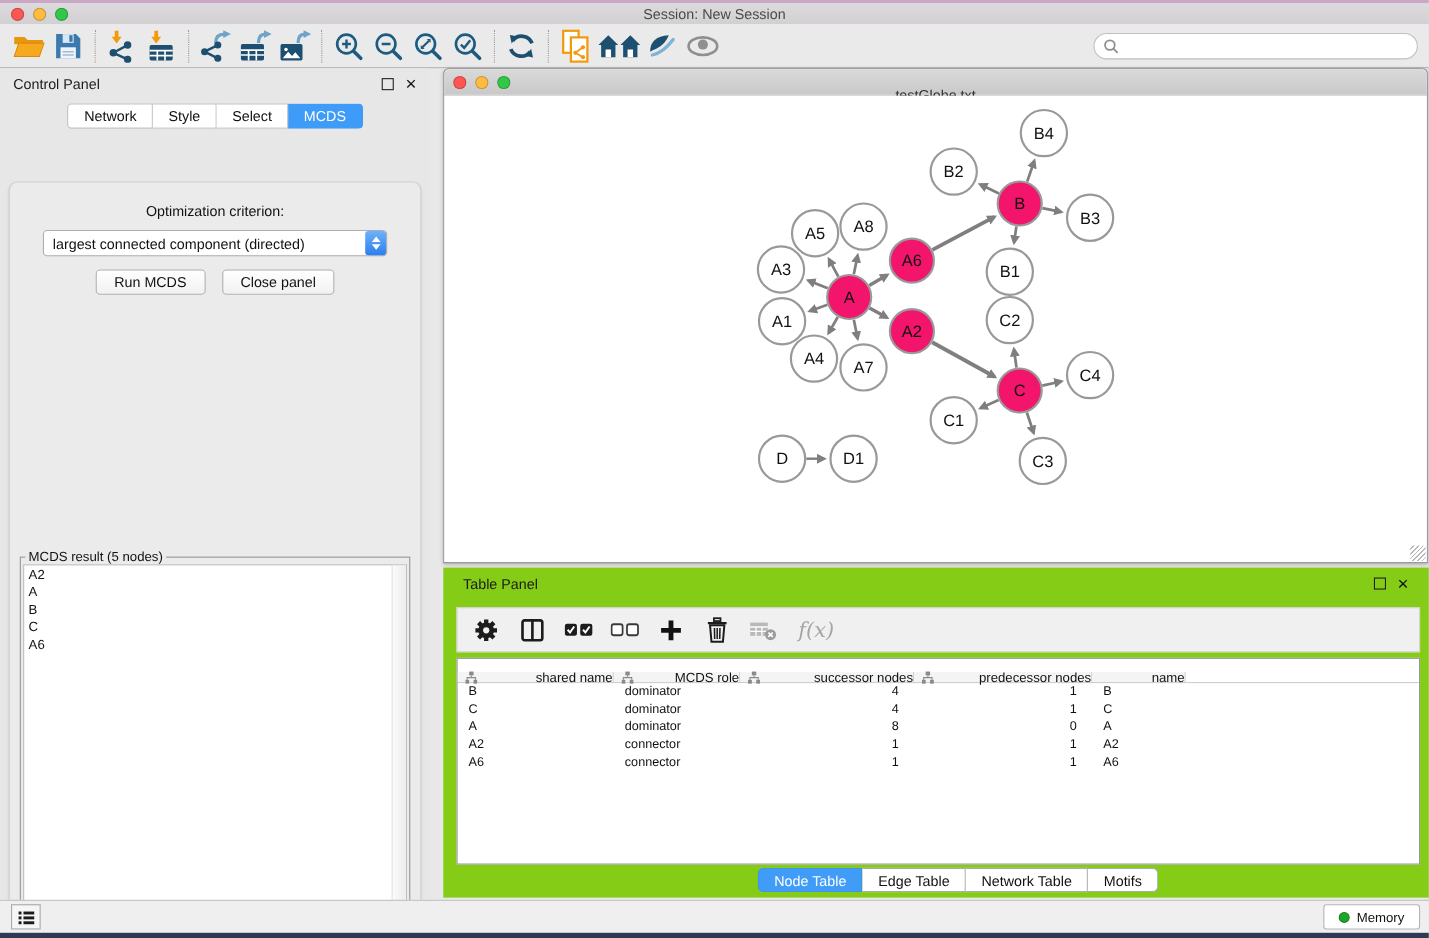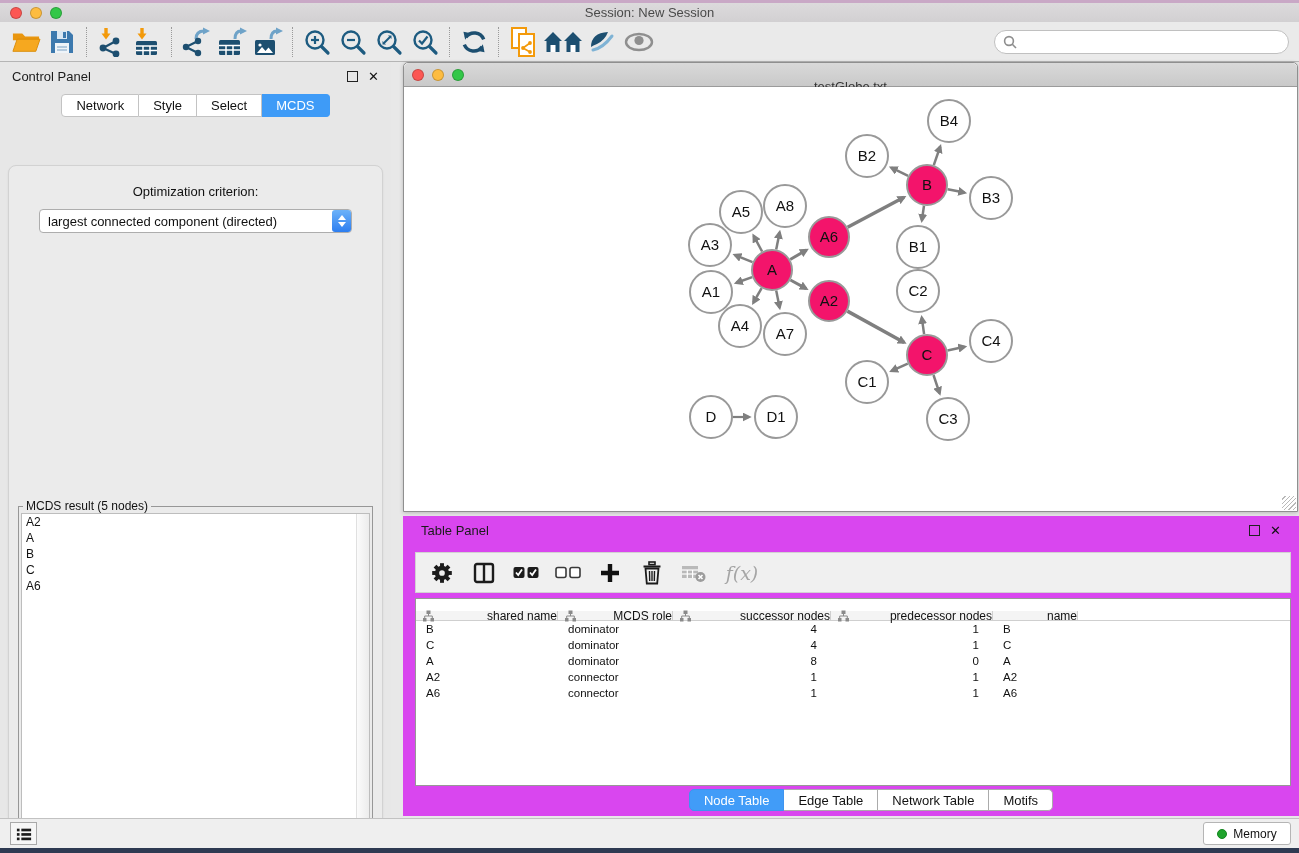--- a/index.html
+++ b/index.html
@@ -56,21 +56,21 @@
   
   .net-window{position:absolute;left:403px;top:62px;width:895px;height:450px;
               border:1px solid #8f8f8f;border-radius:5px 5px 0 0;background:#fff;box-shadow:0 1px 4px rgba(0,0,0,.2);}
   .net-titlebar{height:24px;background:linear-gradient(#d9d9d9,#c9c9c9);border-bottom:1px solid #9b9b9b;
                 border-radius:5px 5px 0 0;display:flex;align-items:center;position:relative;}
   .net-title{position:absolute;left:0;right:0;text-align:center;font-size:13px;color:#333;margin-top:24px;}
   .net-canvas{position:relative;width:893px;height:424px;background:#fff;}
   .grip{position:absolute;right:1px;bottom:1px;width:14px;height:14px;
         background:repeating-linear-gradient(135deg,transparent,transparent 2px,#b9b9b9 2px,#b9b9b9 3px);}
   
-  .table-panel{position:absolute;left:403px;top:516px;width:896px;height:300px;background:#d946ef;}
+  .table-panel{position:absolute;left:403px;top:516px;width:896px;height:300px;background:#84cc16;}
   .tp-toolbar{position:absolute;left:12px;top:36px;width:876px;height:41px;background:#f0f0f0;
               border:1px solid #d2d2d2;display:flex;align-items:center;gap:14px;padding-left:12px;}
   .tp-ico{display:flex;align-items:center;justify-content:center;width:28px;height:28px;}
   .fx{font-family:"DejaVu Serif","Liberation Serif",serif;font-style:italic;color:#a5a5a5;font-size:19px;}
   .data-table{position:absolute;left:12px;top:82px;width:876px;height:188px;background:#fff;
               border:1px solid #979797;overflow:hidden;}
   .thead{display:flex;height:22px;border-bottom:1px solid #cfcfcf;}
   .th{background:#f4f4f4;border-right:1px solid #cfcfcf;display:flex;align-items:center;
       justify-content:flex-end;font-size:12px;color:#111;gap:5px;position:relative;margin-top:12px;}
   .th svg{position:absolute;left:7px;}
@@ -284,20 +284,24 @@
       </div>
     <div class="cp-inner">
       <div class="opt-label">Optimization criterion:</div>
       <div class="dropdown">
         <div class="val">largest connected component (directed)</div>
         <div class="stepper">
             <div class="tri-up"></div>
             <div class="tri-dn"></div>
           </div>
       </div>
+      <div class="btn-row">
+        <button class="mac-btn">Run MCDS</button>
+        <button class="mac-btn">Close panel</button>
+      </div>
       <div class="result-box">
         <div class="result-legend">MCDS result (5 nodes)</div>
         <div class="result-list">
           <div>
               <div class="result-item">A2</div>
               <div class="result-item">A</div>
               <div class="result-item">B</div>
               <div class="result-item">C</div>
               <div class="result-item">A6</div>
             </div>

